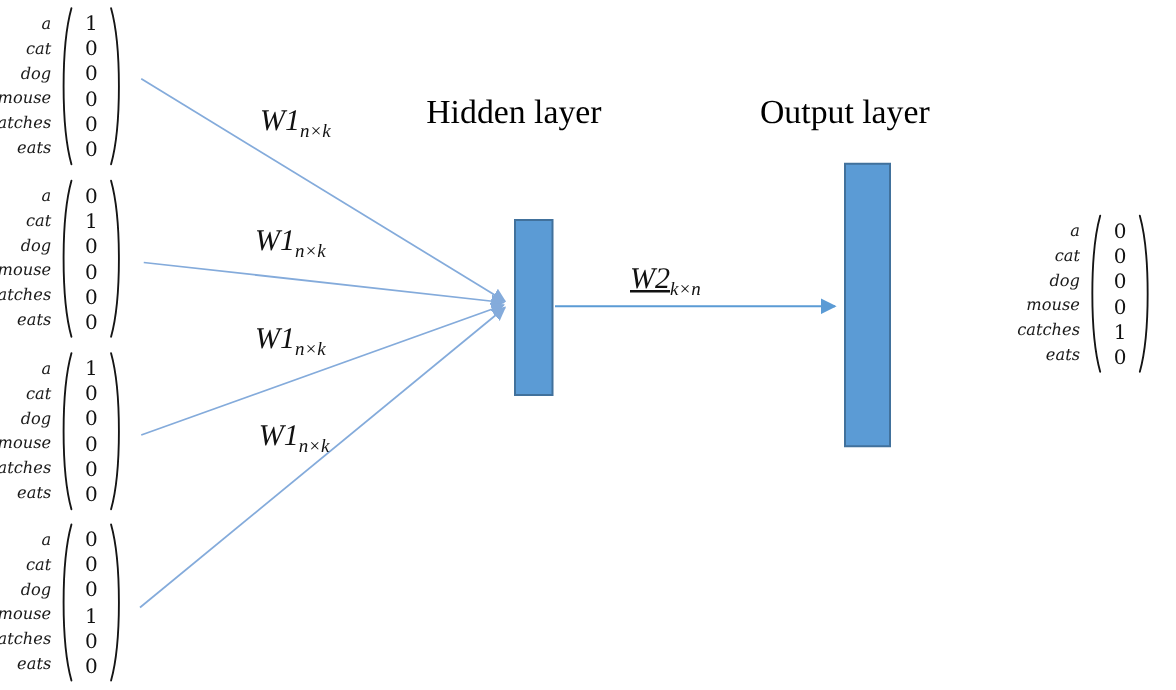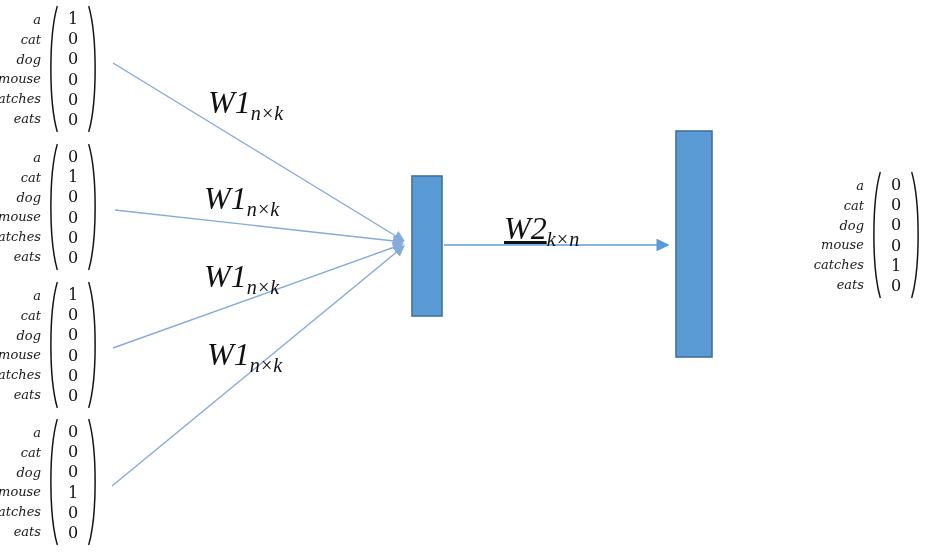--- a/index.html
+++ b/index.html
@@ -58,21 +58,21 @@
     font-family: "Liberation Serif", serif;
     font-size: 27px;
     color: #000;
     white-space: nowrap;
   }
   
   .wlabel {
     position: absolute;
     font-family: "Liberation Serif", serif;
     font-style: italic;
-    font-size: 32px;
+    font-size: 24px;
     color: #111;
     white-space: nowrap;
     text-align: center;
   }
   .wlabel sub {
     font-size: 0.63em;
     font-style: italic;
     line-height: 0;
   }
   
@@ -101,20 +101,22 @@
     <line x1="115" y1="210" x2="403" y2="242" stroke-width="1.4" marker-end="url(#head-w1)" stroke="#84abdb"></line>
     <line x1="113" y1="348" x2="403" y2="244" stroke-width="1.4" marker-end="url(#head-w1)" stroke="#84abdb"></line>
     <line x1="112" y1="486" x2="404" y2="246" stroke-width="1.4" marker-end="url(#head-w1)" stroke="#84abdb"></line>
 
     <line x1="444" y1="245" x2="668" y2="245" stroke-width="1.6" marker-end="url(#head-w2)" stroke="#5b9bd5"></line>
 
     <rect x="412" y="176" width="30" height="140" stroke-width="1.6" fill="#5b9bd5" stroke="#41719c"></rect>
     <rect x="676" y="131" width="36" height="226" stroke-width="1.6" fill="#5b9bd5" stroke="#41719c"></rect>
   </svg>
 
+  <div class="heading" style="left:341px; top:74px;">Hidden layer</div>
+  <div class="heading" style="left:608px; top:74px;">Output layer</div>
 
   <div class="wlabel" style="left:208px; top:84px;">
     <span>W1</span><sub>n×k</sub>
   </div>
   <div class="wlabel" style="left:204px; top:180px;">
     <span>W1</span><sub>n×k</sub>
   </div>
   <div class="wlabel" style="left:204px; top:258px;">
     <span>W1</span><sub>n×k</sub>
   </div>

